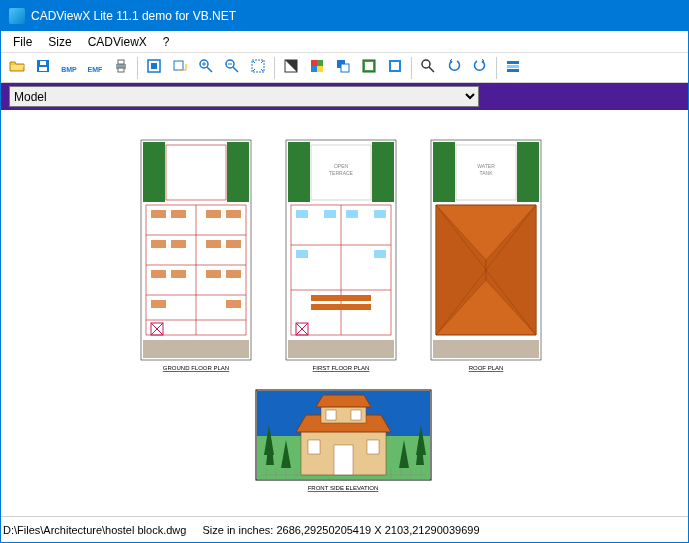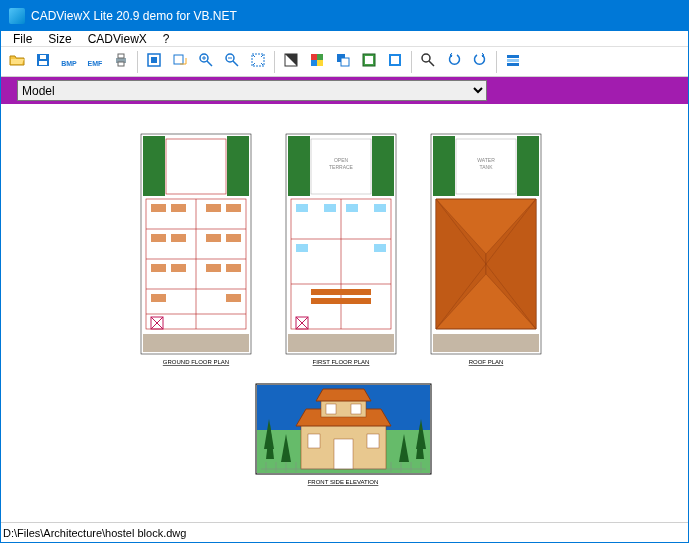--- a/index.html
+++ b/index.html
@@ -2,38 +2,38 @@
 <html><head>
 <meta charset="utf-8">
 <style>
 * { box-sizing: border-box; margin: 0; padding: 0; }
 body { font-family: "Segoe UI", Tahoma, sans-serif; font-size: 12px; background: #fff; width: 689px; height: 543px; overflow: hidden; display: flex; flex-direction: column; border: 1px solid #0078d7; }
 .titlebar { background: #0078d7; color: #fff; height: 30px; display: flex; align-items: center; padding-left: 8px; }
 .titlebar .icon { width: 16px; height: 16px; background: linear-gradient(135deg,#4fc3f7,#0288d1); border-radius: 2px; margin-right: 6px; }
 .titlebar .title { flex: 1; font-size: 12px; }
 .titlebar .winbtns { display: flex; }
 .titlebar .winbtn { width: 46px; height: 30px; display: flex; align-items: center; justify-content: center; font-family: "Segoe UI Symbol"; font-size: 10px; cursor: pointer; }
-.menubar { height: 16px; display: flex; align-items: center; padding: 0 4px; background: #fff; border-bottom: 1px solid #e0e0e0; }
+.menubar { height: 22px; display: flex; align-items: center; padding: 0 4px; background: #fff; border-bottom: 1px solid #e0e0e0; }
 .menuitem { padding: 2px 8px; cursor: default; }
 .toolbar { height: 30px; display: flex; align-items: center; padding: 1px 4px; gap: 2px; background: #fff; border-bottom: 1px solid #d0d0d0; }
 .tbtn { width: 24px; height: 24px; border: 1px solid transparent; display: flex; align-items: center; justify-content: center; cursor: pointer; border-radius: 2px; }
 .tsep { width: 1px; height: 22px; background: #ccc; margin: 0 2px; }
-.selectbar { padding: 3px 16px; background: #a21caf; }
+.selectbar { padding: 3px 8px; background: #4c1d95; }
 .selectbar select { width: 470px; height: 21px; font-size: 12px; border: 1px solid #7a7a7a; }
 .canvas { flex: 1; background: #fff; position: relative; overflow: hidden; }
 .drawing { position: absolute; left: 0; top: 0; }
-.status { height: 20px; border-top: 1px solid #d0d0d0; display: flex; align-items: center; padding: 0 2px; font-size: 11px; white-space: nowrap; overflow: hidden; gap: 16px; }
+.status { height: 26px; border-top: 1px solid #d0d0d0; display: flex; align-items: center; padding: 0 2px; font-size: 11px; white-space: nowrap; overflow: hidden; gap: 16px; }
 svg.icon { width: 16px; height: 16px; }
 </style>
 </head>
 <body>
 
 <div class="titlebar">
   <div class="icon"></div>
-  <div class="title">CADViewX Lite 20.9 demo for VB.NET</div>
+  <div class="title">CADViewX Lite 11.1 demo for VB.NET</div>
   <div class="winbtns">
     <div class="winbtn"></div>
     <div class="winbtn"></div>
     <div class="winbtn close"></div>
   </div>
 </div>
 
 <div class="menubar">
   <div class="menuitem">File</div>
   <div class="menuitem">Size</div>
@@ -295,13 +295,14 @@
           <line x1="155" y1="78" x2="155" y2="88"></line>
           <line x1="165" y1="78" x2="165" y2="88"></line>
     </g>
   </g>
   <text x="342" y="380" font-size="6" text-anchor="middle" text-decoration="underline">FRONT SIDE ELEVATION</text>
 </svg>
 </div>
 
 <div class="status">
   <span>D:\Files\Architecture\hostel block.dwg</span>
+  <span>Size in inches: 2686,29250205419 X 2103,21290039699</span>
 </div>
 
 </body></html>

